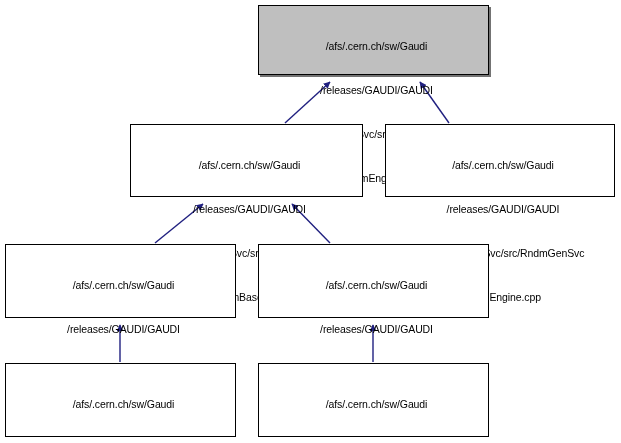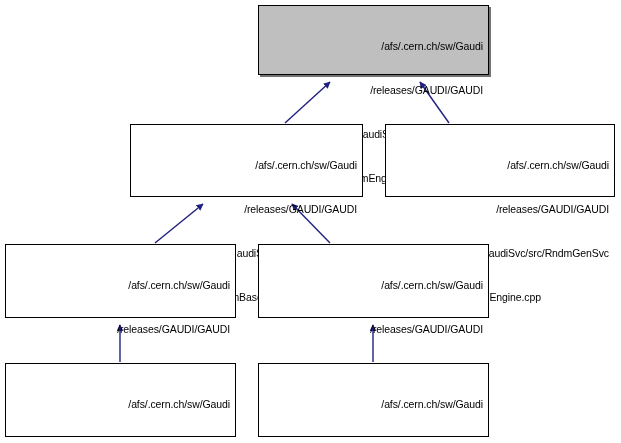--- a/index.html
+++ b/index.html
@@ -43,21 +43,21 @@
     background: #bfbfbf;
     border: 1px solid #000000;
     box-shadow: 2px 2px 0 0 rgba(0,0,0,0.55);
   }
   .node .line {
     display: block;
   }
   .node .line.l1,
   .node .line.l2,
   .node .line.l3 {
-    text-align: right;
+    text-align: center;
     padding-left: 6px;
   }
   .node .line.l4 {
     text-align: center;
   }
 </style>
 </head>
 <body>
 
 <div id="graph">

